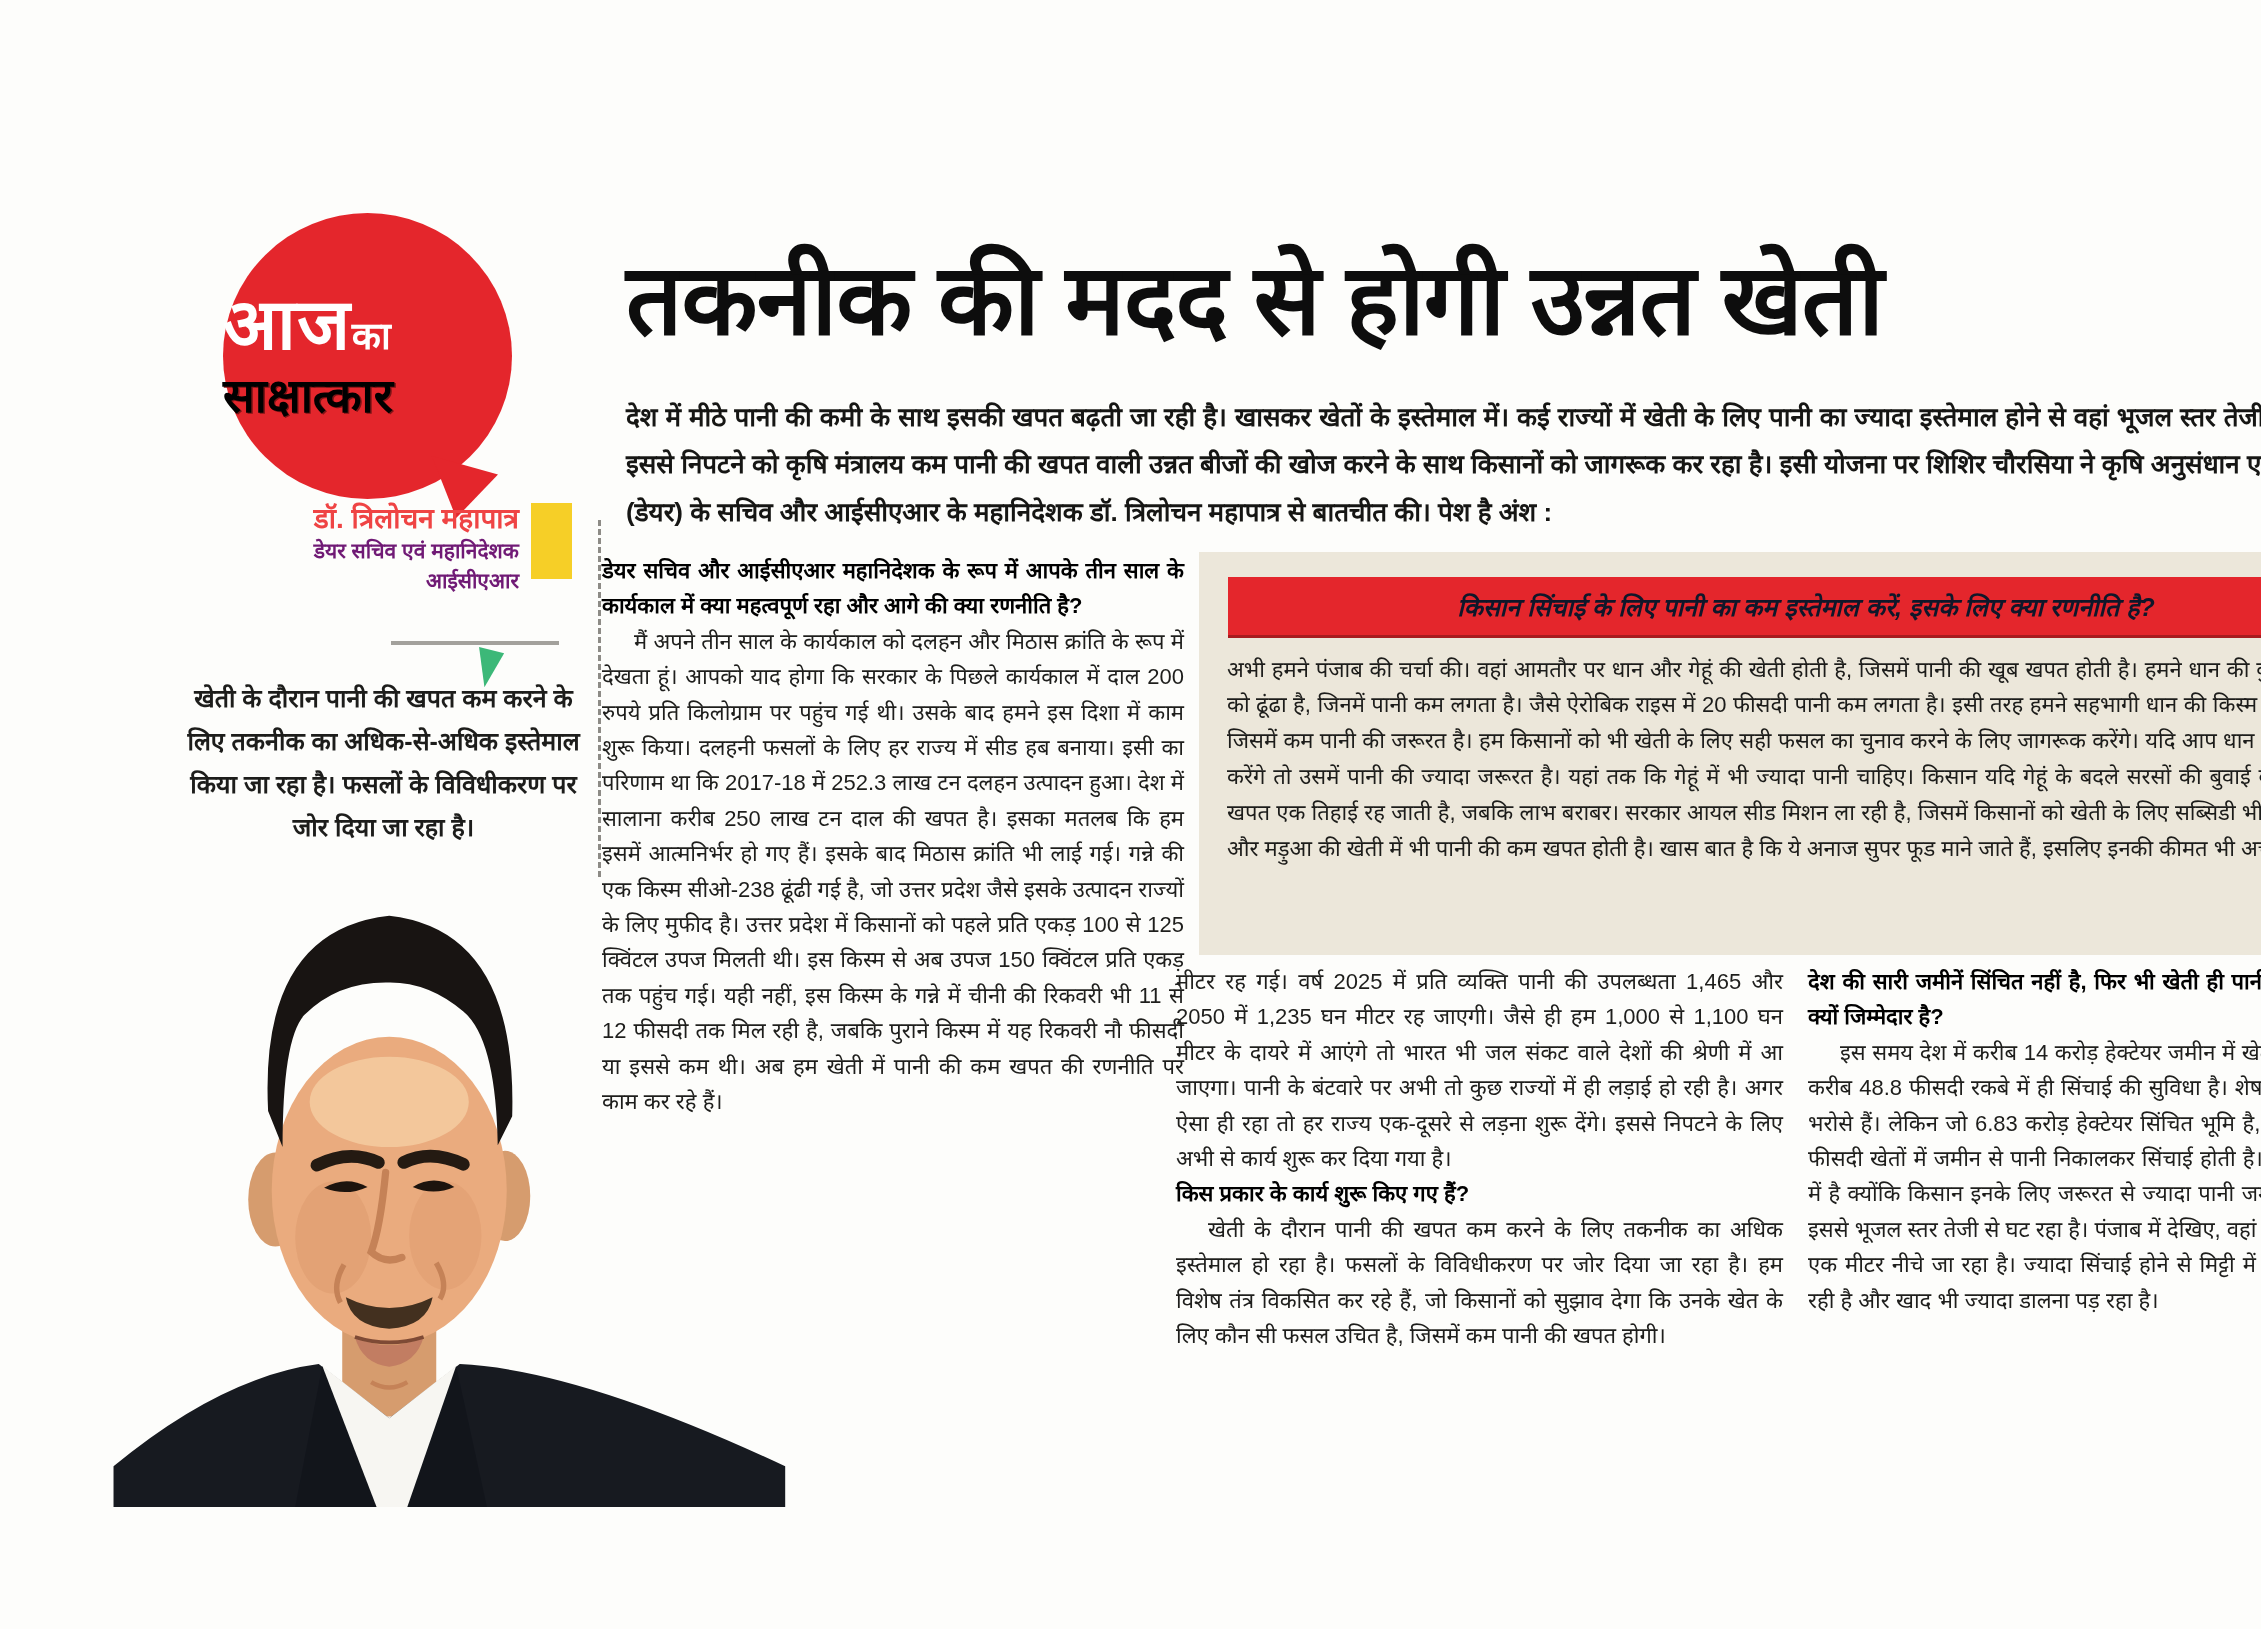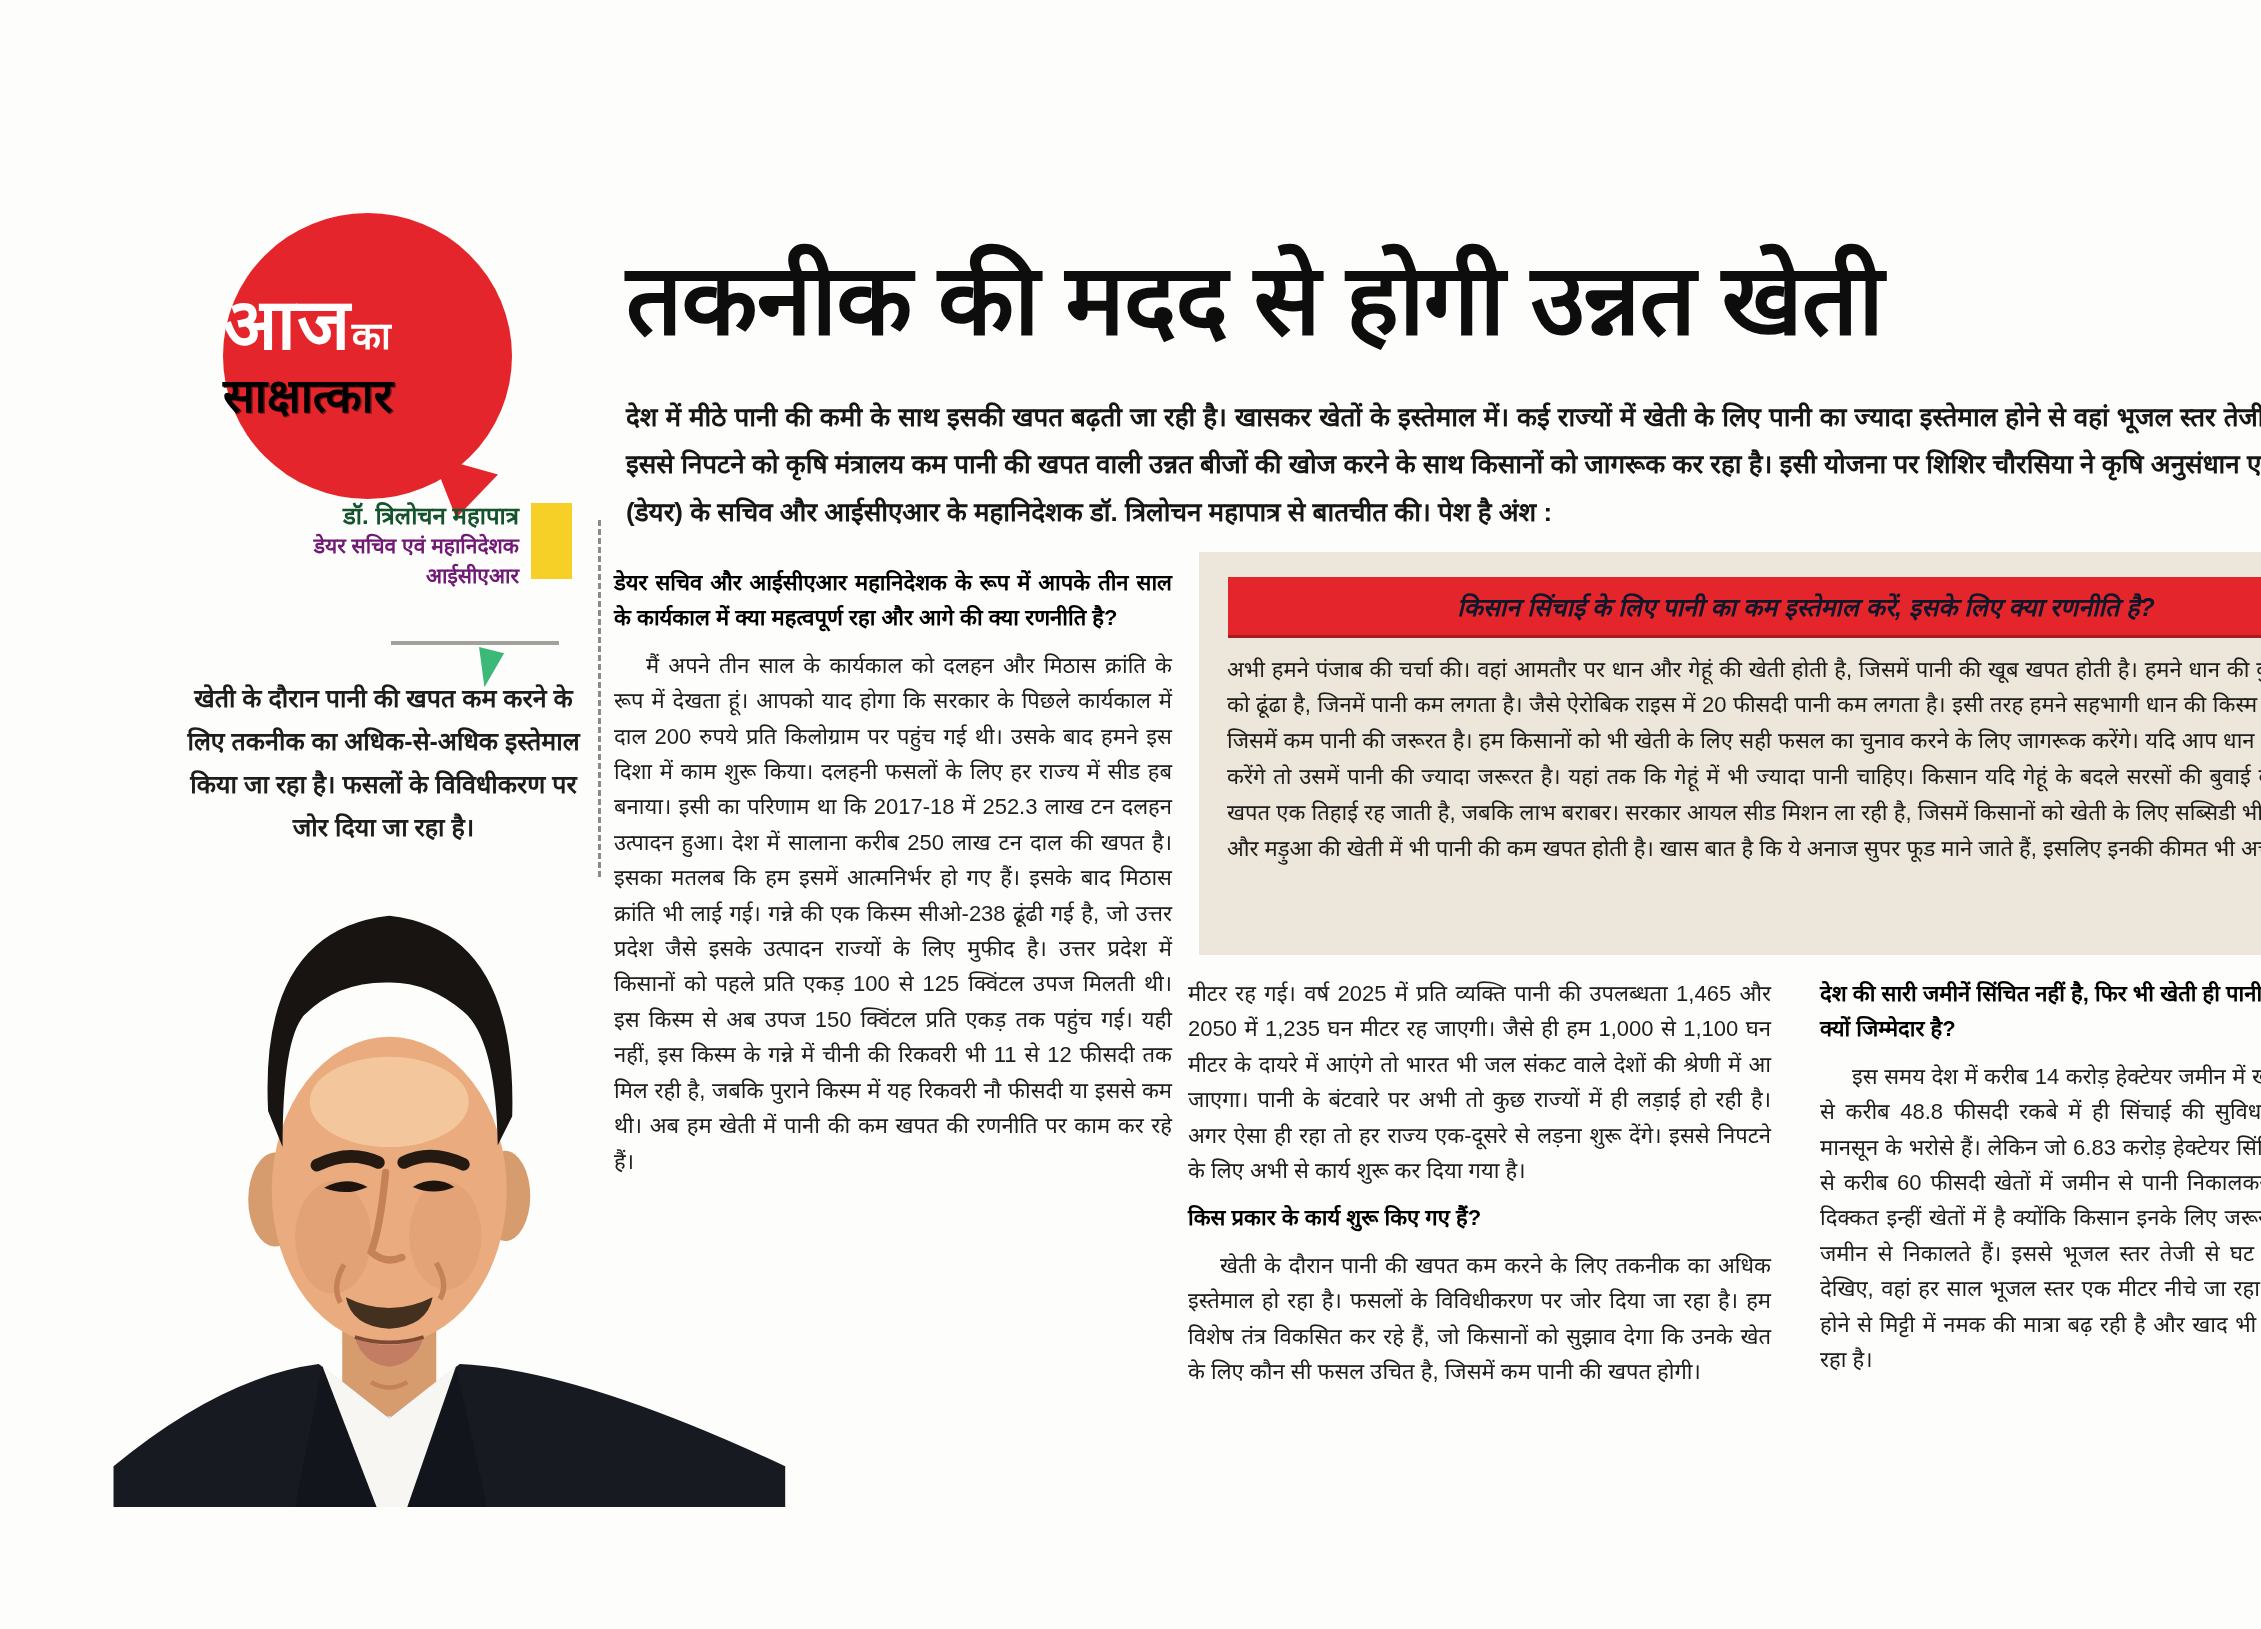--- a/index.html
+++ b/index.html
@@ -12,37 +12,37 @@
     border-radius:50%;background:#e4262c;}
   .logo-tail{position:absolute;left:426px;top:456px;width:72px;height:62px;background:#e4262c;
     clip-path:polygon(8% 0,100% 30%,42% 100%);}
   .logo-text{position:absolute;left:223px;top:289px;width:289px;text-align:left;line-height:1;}
   .logo-line1{font-size:71px;font-weight:800;color:#ffffff;letter-spacing:1.8px;}
   .logo-line1 .suffix{font-size:38px;font-weight:700;color:#ffffff;}
   .logo-line2{margin-top:11.8px;font-size:47px;font-weight:800;color:#000000;
     text-shadow:1.4px 1.4px 0 #7d1416;}
   
   .interviewee{position:absolute;left:181px;top:501px;width:338px;text-align:right;}
-  .interviewee .name{font-size:24px;font-weight:800;color:#14532d;line-height:1.25;}
+  .interviewee .name{font-size:28px;font-weight:800;color:#ef4444;line-height:1.25;}
   .interviewee .role{font-size:21px;font-weight:700;color:#701a75;line-height:1.45;}
   .yellow-mark{position:absolute;left:531px;top:503px;width:41px;height:76px;background:#f6cf27;}
   .sidebar-divider{position:absolute;left:598px;top:520px;height:357px;width:0;
     border-left:3.2px dashed #8d8b86;}
   .quote-rule{position:absolute;left:391px;top:641px;width:168px;height:4.1px;background:#a3a19c;}
   .quote-flag{position:absolute;left:478px;top:646px;}
   .pull-quote{position:absolute;left:175px;top:677px;width:417px;text-align:center;
     font-size:25px;font-weight:800;line-height:1.72;color:#1d1d1b;}
   
   .headline{position:absolute;left:626px;top:228px;width:1786px;font-size:99px;font-weight:800;
     color:#0d0d0d;white-space:nowrap;letter-spacing:-0.9px;}
   .standfirst{position:absolute;left:626px;top:394px;width:1775px;font-size:26px;font-weight:600;
     line-height:1.82;text-align:justify;color:#161614;}
   
   .col{position:absolute;font-size:22px;line-height:1.61;text-align:justify;color:#1e1e1c;}
-  .col p{margin:12px;}
+  .col p{margin:0;}
   .col p.answer{text-indent:32px;}
   .col p.question{font-weight:800;color:#000;text-align:justify;text-indent:0;}
   .col1{left:602px;top:553px;width:582px;}
   .col2{left:1176px;top:964px;width:607px;}
   .col3{left:1808px;top:964px;width:606px;}
   .shoulder-wrap{float:left;width:194px;height:115px;margin-top:42px;
     shape-outside:polygon(0 0,6% 0,100% 100%,0 100%);shape-margin:10px;}
   
   .qa-box{position:absolute;left:1199px;top:552px;width:1214px;height:403px;background:#ece7da;}
   .qa-banner{margin:25px 29px 0 29px;height:58px;background:#e4262c;border-bottom:3.6px solid #a81b1f;

